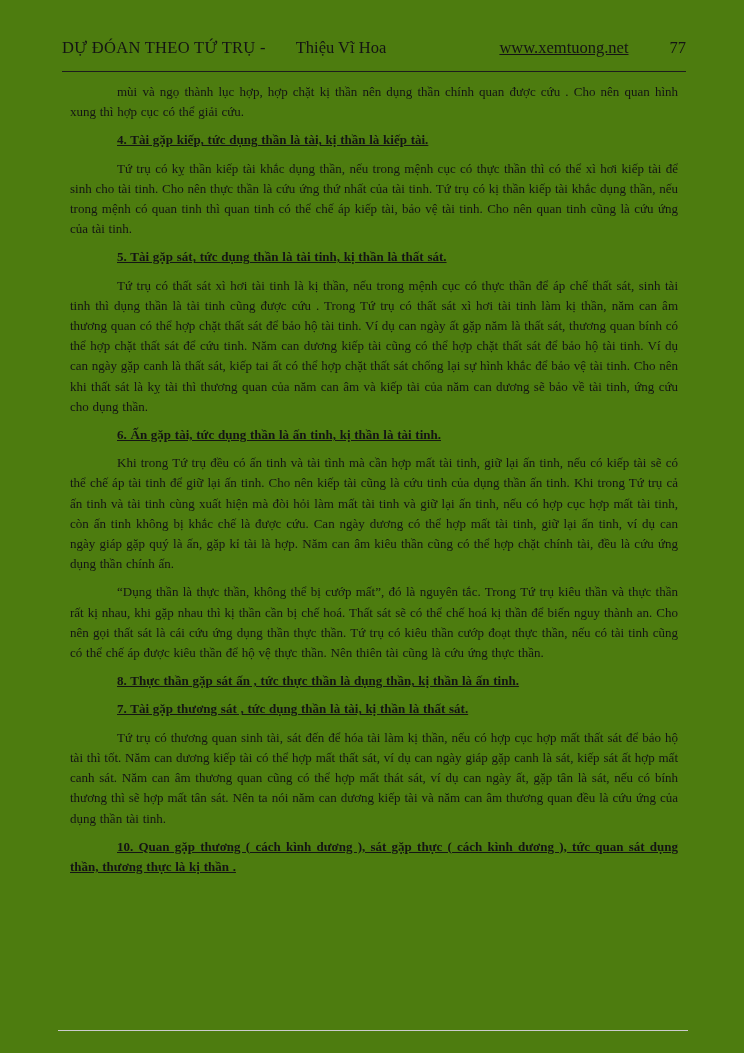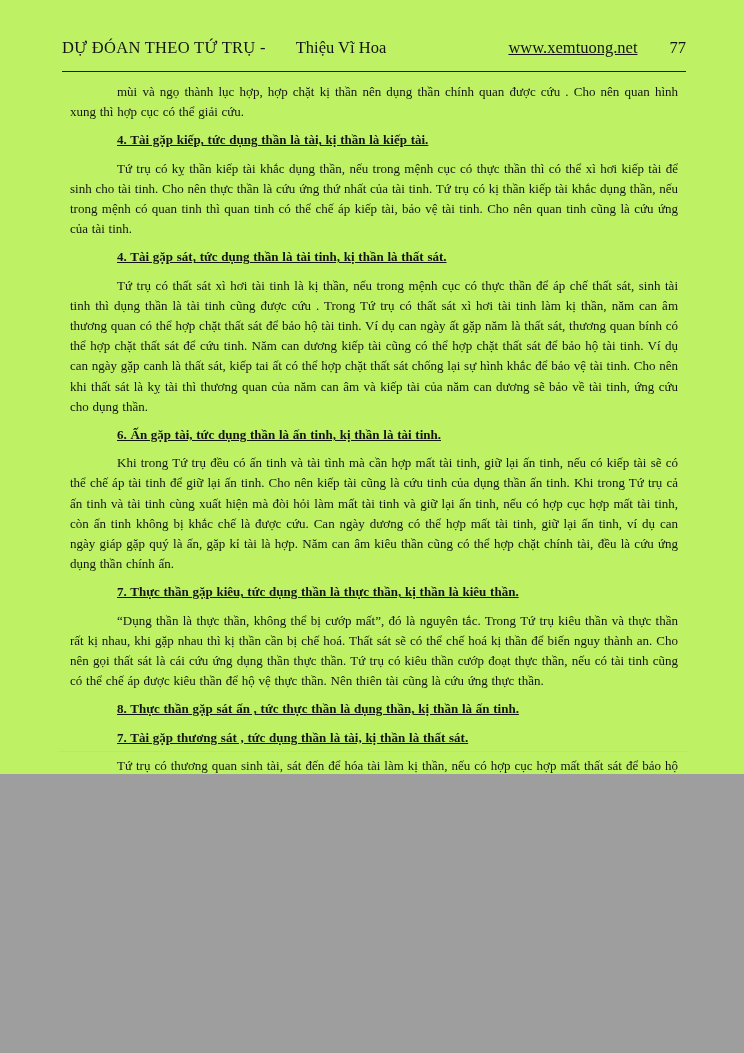--- a/index.html
+++ b/index.html
@@ -1,40 +1,40 @@
 <!DOCTYPE html>
 <html><head>
 <meta charset="utf-8">
 <style>
   html, body { margin: 0; padding: 0; background: #9e9e9e; }
   .page {
     position: relative;
     width: 744px;
-    height: 774px;
+    height: 1053px;
     margin: 0 auto;
-    background: #bef264;
+    background: #4d7c0f;
     font-family: "Liberation Serif", serif;
     color: #141414;
     overflow: hidden;
     box-sizing: border-box;
   }
   .inner {
     padding: 38px 58px 0 62px;
   }
   .hdr {
     display: flex;
     align-items: baseline;
     font-size: 16.5px;
     white-space: nowrap;
   }
   .hdr-title { letter-spacing: 0.3px; }
   .hdr-author { margin-left: 30px; }
   .hdr-site {
     margin-left: auto;
-    margin-right: 32px;
+    margin-right: 41px;
     text-decoration: underline;
     color: #141414;
     cursor: pointer;
   }
   .hdr-page { }
   .header-rule {
     border: none;
     border-top: 1.7px solid #1c1c1c;
     margin: 13px 0 0 0;
   }
@@ -76,31 +76,30 @@
 
     <main>
       <p>mùi và ngọ thành lục hợp, hợp chặt kị thần nên dụng thần chính quan được cứu . Cho nên quan hình xung thì hợp cục có thể giải cứu.</p>
 
       <section>
         <p class="head">4.   Tài gặp kiếp, tức dụng thần là tài, kị thần là kiếp tài.</p>
         <p>Tứ trụ có kỵ thần kiếp tài khắc dụng thần, nếu trong mệnh cục có thực thần thì có thể xì hơi kiếp tài để sinh cho tài tinh. Cho nên thực thần là cứu ứng thứ nhất của tài tinh. Tứ trụ có kị thần kiếp tài khắc dụng thần, nếu trong mệnh có quan tinh thì quan tinh có thể chế áp kiếp tài, bảo vệ tài tinh. Cho nên quan tinh cũng là cứu ứng của tài tinh.</p>
       </section>
 
       <section>
-        <p class="head">4. Tài gặp sát, tức dụng thần là tài tinh, kị thần là thất sát.</p>
+        <p class="head">5. Tài gặp sát, tức dụng thần là tài tinh, kị thần là thất sát.</p>
         <p>Tứ trụ có thất sát xì hơi tài tinh là kị thần, nếu trong mệnh cục có thực thần để áp chế thất sát, sinh tài tinh thì dụng thần là tài tinh cũng được cứu . Trong Tứ trụ có thất sát xì hơi tài tinh làm kị thần, năm can âm thương quan có thể hợp chặt thất sát để bảo hộ tài tinh. Ví dụ can ngày ất gặp năm là thất sát, thương quan bính có thể hợp chặt thất  sát để cứu tinh. Năm can dương kiếp tài cũng có thể hợp chặt thất sát để bảo hộ tài tinh. Ví dụ can ngày gặp canh là thất sát, kiếp tai ất có thể hợp chặt thất sát chống lại sự hình khắc để bảo vệ tài tinh. Cho nên khi thất sát là kỵ tài thì thương quan của năm can âm và kiếp tài của năm can dương sẽ bảo về tài tinh, ứng cứu cho dụng thần.</p>
       </section>
 
       <section>
         <p class="head">6.   Ấn gặp tài, tức dụng thần là ấn tinh, kị thần là tài tinh.</p>
         <p>Khi trong Tứ trụ đều có ấn tinh và tài tình mà cần hợp mất tài tinh, giữ lại ấn tinh, nếu có kiếp tài sẽ có thể chế áp tài tinh để giữ lại ấn tinh. Cho nên kiếp tài cũng là cứu tinh của dụng thần ấn tinh. Khi trong Tứ trụ cả ấn tinh và tài tinh cùng xuất hiện mà đòi hỏi làm mất tài tinh và giữ lại ấn tinh, nếu có hợp cục hợp mất tài tinh, còn ấn tinh không bị khắc chế là được cứu. Can ngày dương có thể hợp mất tài tinh,  giữ lại ấn tinh, ví dụ can ngày giáp gặp quý là ấn, gặp kỉ tài là hợp. Năm can âm kiêu thần cũng có thể hợp chặt chính tài, đều là cứu ứng dụng thần chính ấn.</p>
       </section>
 
       <section>
-        <p class="head">7.   Thực thần gặp kiêu, tức dụng thần là thực thần, kị thần là kiêu thần.</p>
         <p>“Dụng thần là thực thần, không thể bị cướp mất”, đó là nguyên tắc. Trong Tứ trụ kiêu thần và thực thần rất kị nhau, khi gặp nhau thì kị thần cần bị chế hoá. Thất sát sẽ có thể chế hoá kị thần để biến nguy thành an. Cho nên gọi thất sát là cái cứu ứng dụng thần thực thần. Tứ trụ có kiêu thần cướp đoạt thực thần, nếu có tài tinh cũng có thể chế áp được kiêu thần để hộ vệ thực thần. Nên thiên tài cũng là cứu ứng thực thần.</p>
       </section>
 
       <section>
         <p class="head">8.   Thực thần gặp sát ấn , tức thực thần là dụng thần, kị thần là ấn tinh.</p>
       </section>
 
       <section>
         <p class="head">7.   Tài  gặp thương sát , tức dụng thần là tài, kị thần là thất sát.</p>
         <p>Tứ trụ có thương quan sinh tài, sát đến để hóa tài làm kị thần, nếu có hợp cục hợp mất thất sát  để bảo hộ tài thì tốt. Năm can dương kiếp tài có thể hợp mất thất sát, ví dụ can ngày giáp gặp canh là sát, kiếp sát ất hợp mất canh sát. Năm can âm thương quan cũng có thể hợp mất thát sát, ví dụ can ngày ất, gặp tân là sát, nếu có bính thương thì sẽ hợp mất tân sát. Nên ta nói năm can dương kiếp tài và năm can âm thương quan đều là cứu ứng của dụng thần tài tinh.</p>

